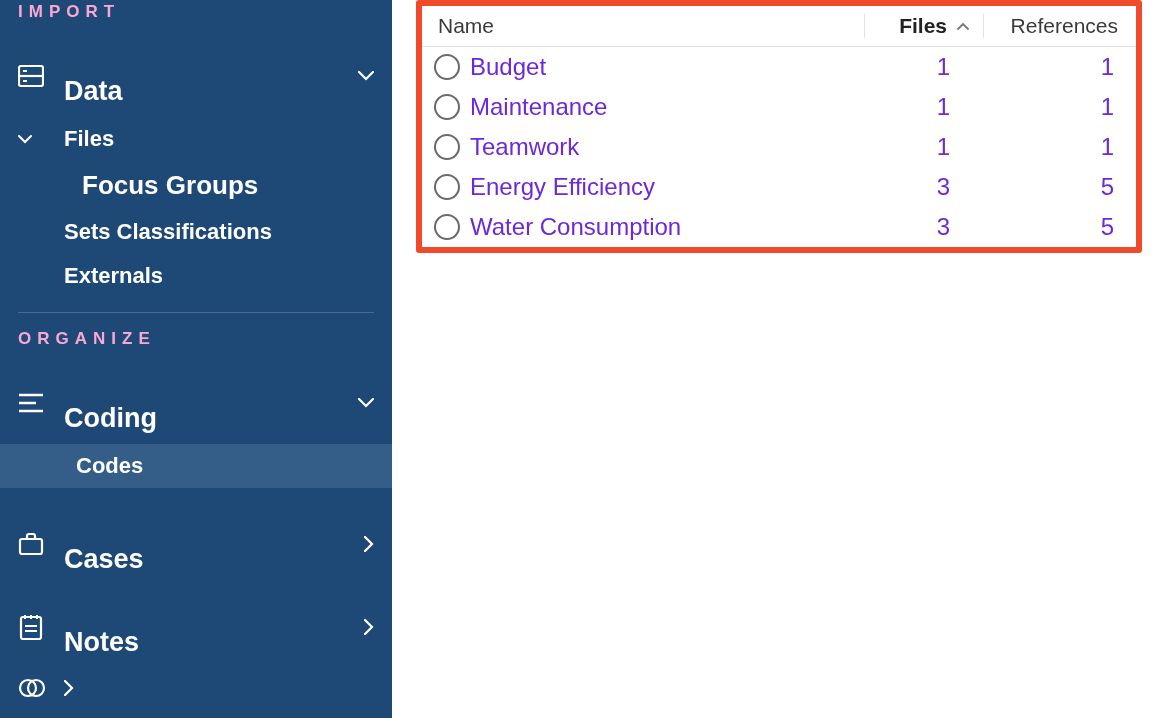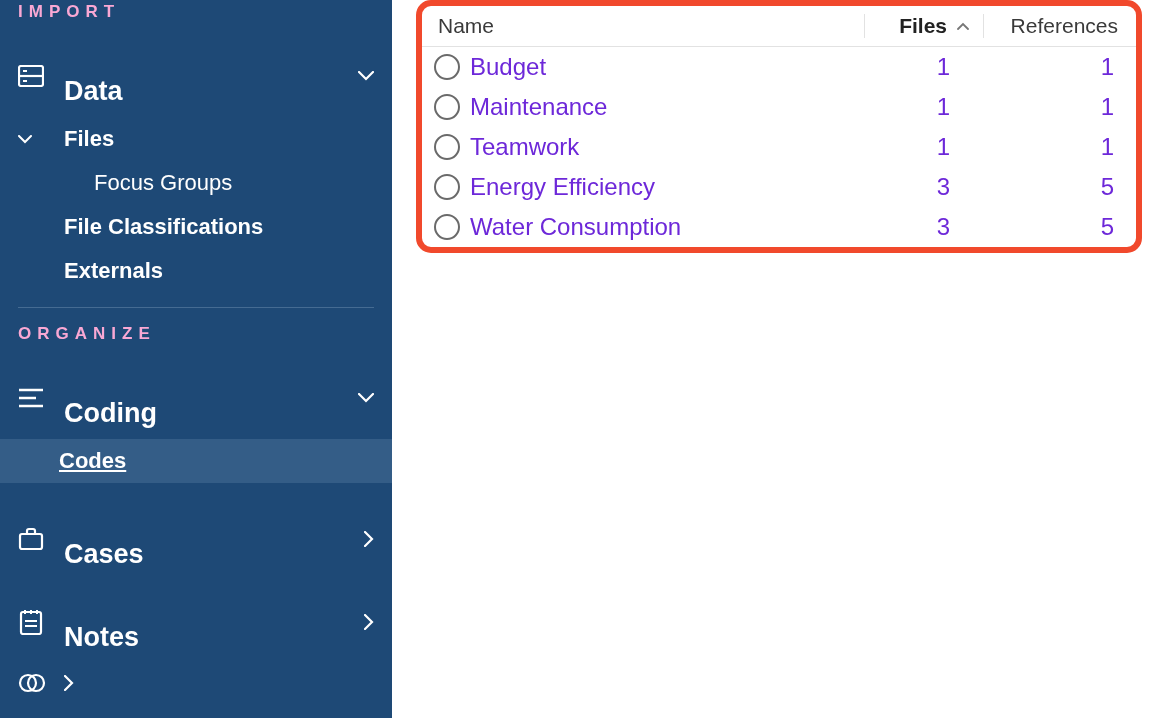--- a/index.html
+++ b/index.html
@@ -66,54 +66,52 @@
       justify-content: flex-start;
       margin-right: 14px;
       flex-shrink: 0;
       font-size: 14px;
     }
     .sub-item .label { flex: 1; }
 
     .sub-sub-item {
       padding: 9px 18px 9px 82px;
       cursor: pointer;
-      font-size: 22px;
-      font-weight: 400;
+      font-size: 26px;
+      font-weight: 700;
       color: #fff;
-      margin-left: 12px;
     }
 
     .divider {
       height: 1px;
       background: #456b92;
       margin: 14px 18px;
     }
 
     .sub-item.active {
       background: #345d87;
       margin-left: 0;
-      padding-left: 59px;
-      text-decoration: underline;
+      padding-left: 76px;
     }
 
     
     svg { display: block; }
 
     
     .main {
       flex: 1;
       height: 100%;
       background: #fff;
       padding: 0 6px 0 0;
       position: relative;
     }
     .highlight-box {
       border: 6px solid #f1492c;
       margin: 0 4px 0 24px;
-      border-radius: 15px;
+      border-radius: 3px;
       background: #fff;
     }
     .table-header {
       display: flex;
       align-items: center;
       padding: 8px 12px;
       border-bottom: 1px solid #e2e2e2;
       font-size: 21px;
       color: #3a3a3a;
     }
@@ -188,21 +186,21 @@
     <span class="icon">
       <svg width="14" height="9" viewBox="0 0 14 9">
           <path d="M1 1l6 6 6-6" stroke="#fff" stroke-width="2" fill="none" stroke-linecap="round"></path>
         </svg>
     </span>
     <span class="label">Files</span>
   </div>
   <div class="sub-sub-item">Focus Groups</div>
 
   <div class="sub-item" style="padding-left:64px">
-    <span class="label">File Classifications</span>
+    <span class="label">Sets Classifications</span>
   </div>
   <div class="sub-item" style="padding-left:64px">
     <span class="label">Externals</span>
   </div>
 
   <div class="divider"></div>
 
   <div class="section-label">ORGANIZE</div>
 
   <div class="nav-item">

